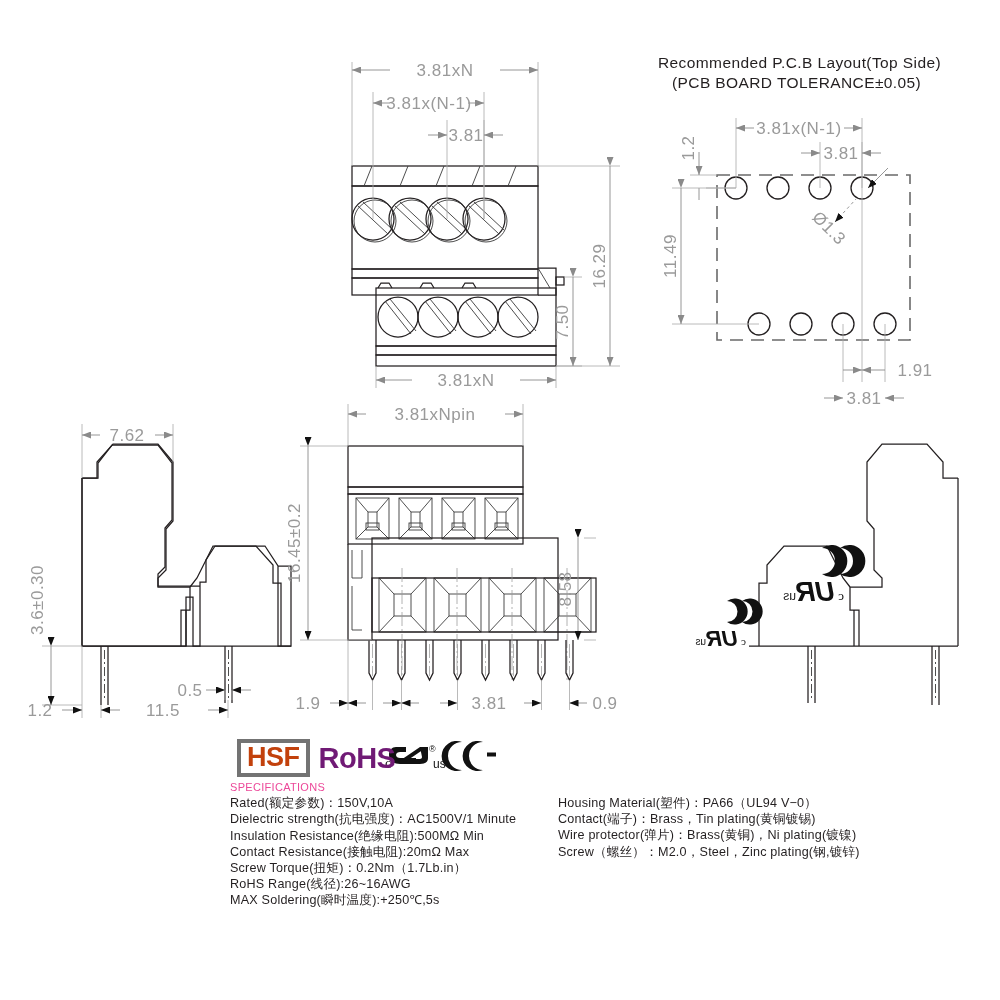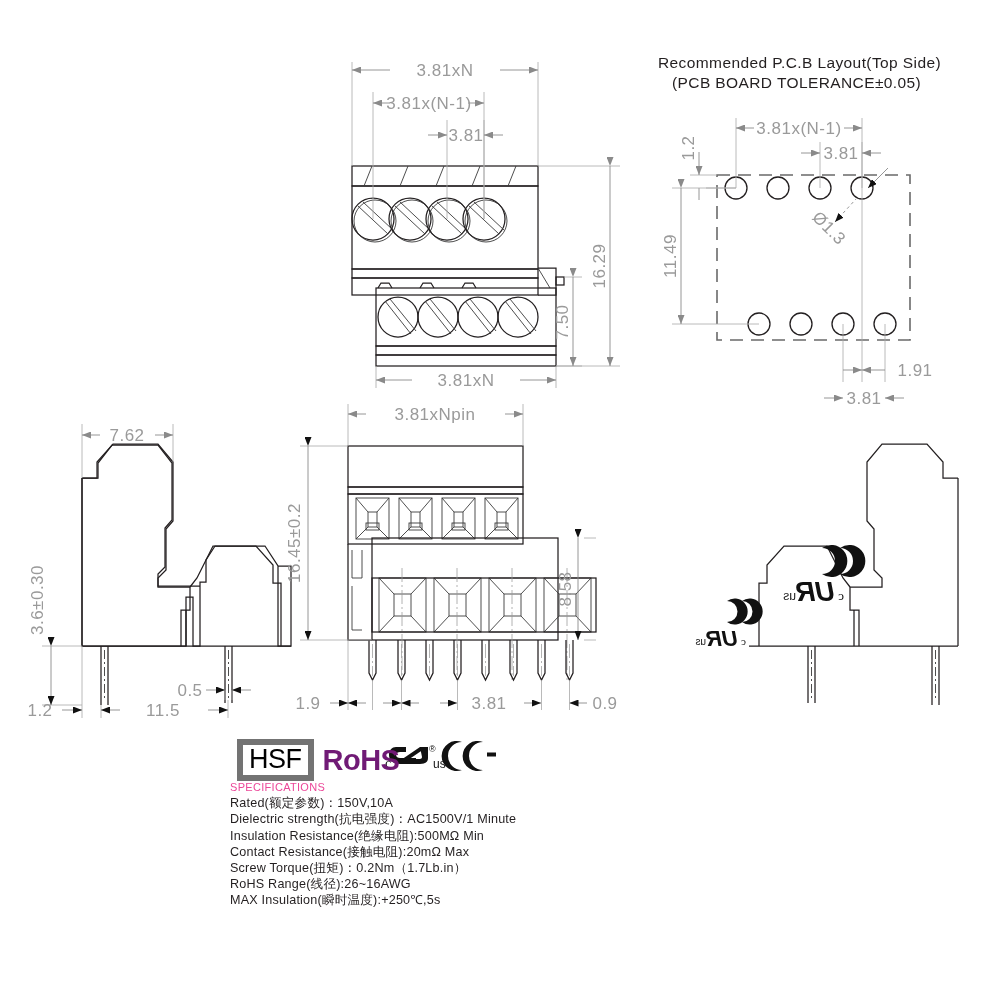--- a/index.html
+++ b/index.html
@@ -3,21 +3,21 @@
 <meta charset="utf-8">
 <style>
   html,body{margin:0;padding:0;background:#fff;}
   body{width:1000px;height:1000px;font-family:"Liberation Sans",sans-serif;overflow:hidden;}
   #stage{position:relative;width:1000px;height:1000px;background:#ffffff;}
   svg{display:block;}
   .spec-block{position:absolute;}
   .spec-line{font-family:"Liberation Sans",sans-serif;font-size:12.6px;color:#231f20;line-height:16.2px;white-space:nowrap;letter-spacing:.2px;}
   .spec-title{font-family:"Liberation Sans",sans-serif;font-size:11px;color:#ec4899;line-height:16.2px;letter-spacing:.3px;}
   .marks{position:absolute;display:flex;align-items:center;gap:9px;}
-  .hsf{border:6px solid #737373;padding:0px 6px 2px 6px;font-size:27px;font-weight:normal;letter-spacing:-0.5px;color:#000000;line-height:1.05;font-family:"Liberation Sans",sans-serif;}
+  .hsf{border:4px solid #737373;padding:0px 6px 2px 6px;font-size:27px;font-weight:bold;letter-spacing:-0.5px;color:#c2410c;line-height:1.05;font-family:"Liberation Sans",sans-serif;}
   .rohs{font-size:29px;font-weight:bold;color:#701a75;letter-spacing:-0.5px;font-family:"Liberation Sans",sans-serif;}
 </style>
 </head>
 <body>
 
 <div id="stage">
 
 <svg width="1000" height="1000" viewBox="0 0 1000 1000">
   <defs>
     <marker id="ar" markerWidth="9" markerHeight="7" refX="9" refY="3.5" orient="auto" markerUnits="userSpaceOnUse">
@@ -426,17 +426,23 @@
 </div>
 
 <div class="spec-block" style="left:230px; top:779px;">
   <div class="spec-title">SPECIFICATIONS</div>
   <div class="spec-line">Rated(额定参数)：150V,10A</div>
   <div class="spec-line">Dielectric strength(抗电强度)：AC1500V/1  Minute</div>
   <div class="spec-line">Insulation  Resistance(绝缘电阻):500MΩ  Min</div>
   <div class="spec-line">Contact  Resistance(接触电阻):20mΩ  Max</div>
   <div class="spec-line">Screw  Torque(扭矩)：0.2Nm（1.7Lb.in）</div>
   <div class="spec-line">RoHS  Range(线径):26~16AWG</div>
-  <div class="spec-line">MAX  Insulation(瞬时温度):+250℃,5s</div>
+  <div class="spec-line">MAX  Soldering(瞬时温度):+250℃,5s</div>
 </div>
 
-
+<div class="spec-block" style="left:558px; top:795px;">
+  <div class="spec-line">Housing  Material(塑件)：PA66（UL94  V−0）</div>
+  <div class="spec-line">Contact(端子)：Brass，Tin  plating(黄铜镀锡)</div>
+  <div class="spec-line">Wire  protector(弹片)：Brass(黄铜)，Ni  plating(镀镍)</div>
+  <div class="spec-line">Screw（螺丝）：M2.0，Steel，Zinc  plating(钢,镀锌)</div>
 </div>
 
+</div>
+
 </body></html>

